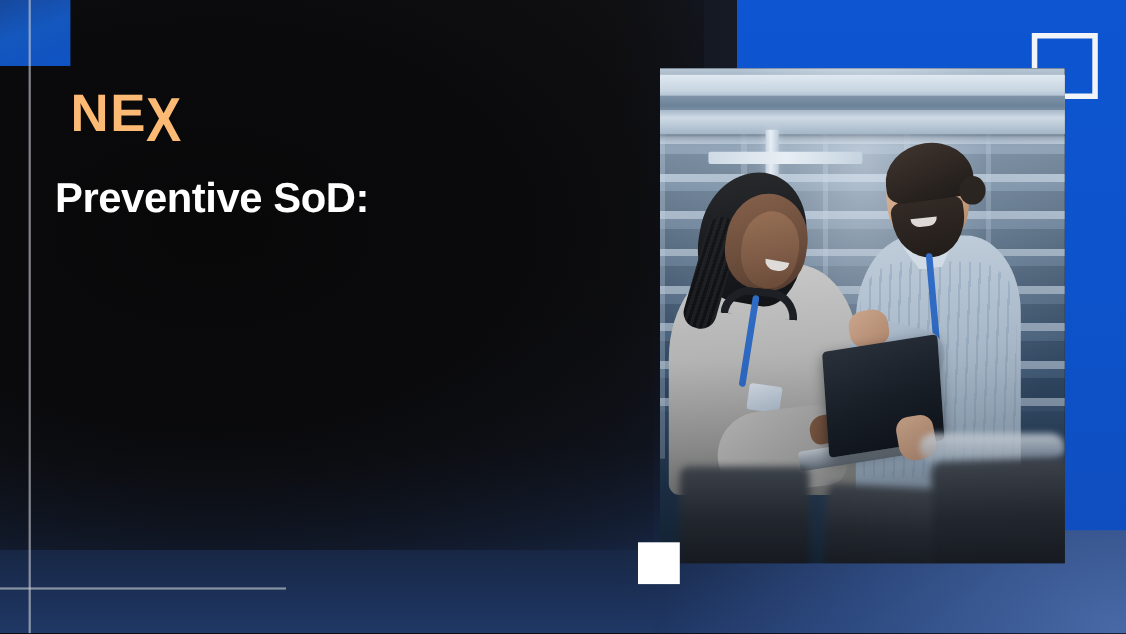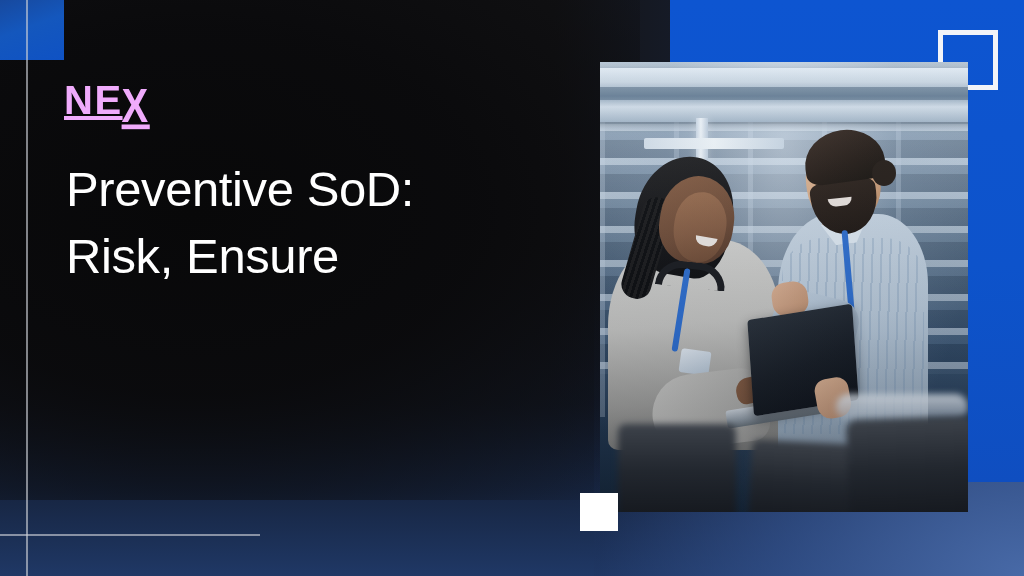--- a/index.html
+++ b/index.html
@@ -85,45 +85,44 @@
     width: 64px; height: 60px;
     background: linear-gradient(160deg, #17499e 0%, #1457bd 45%, #0f52c4 100%);
   }
 
   
   .logo {
     position: absolute;
     left: 64px; top: 80px;
     display: flex;
     align-items: baseline;
-    color: #f0abfc;
-    font-size: 40px;
+    color: #fdba74;
+    font-size: 48px;
     font-weight: 700;
     letter-spacing: 1.5px;
     line-height: 1;
     white-space: nowrap;
     user-select: none;
-    text-decoration: underline;
   }
   .logo .lg-x {
     position: relative;
     display: inline-block;
     transform: translateY(2px) scaleY(1.18);
     transform-origin: top center;
     margin: 0 -1px;
   }
 
   .headline {
     position: absolute;
-    left: 66px; top: 156px;
+    left: 50px; top: 156px;
     width: 530px;
     margin: 0;
     color: #ffffff;
-    font-size: 49px;
-    font-weight: 400;
+    font-size: 38px;
+    font-weight: 700;
     line-height: 1.36;
     letter-spacing: -0.4px;
   }
   .headline .hl-line { display: block; }
 
   
   .blue-panel {
     position: absolute;
     left: 670px; top: 0;
     width: 354px; height: 482px;
@@ -576,16 +575,15 @@
 
   <div class="white-square"></div>
 
   <div class="logo">
     <span>NE</span>
       <span class="lg-x">X</span>
   </div>
 
   <h1 class="headline">
     <span class="hl-line">Preventive SoD:</span>
-    <span class="hl-line">Risk, Ensure</span>
   </h1>
 
 </div>
 
 </body></html>

